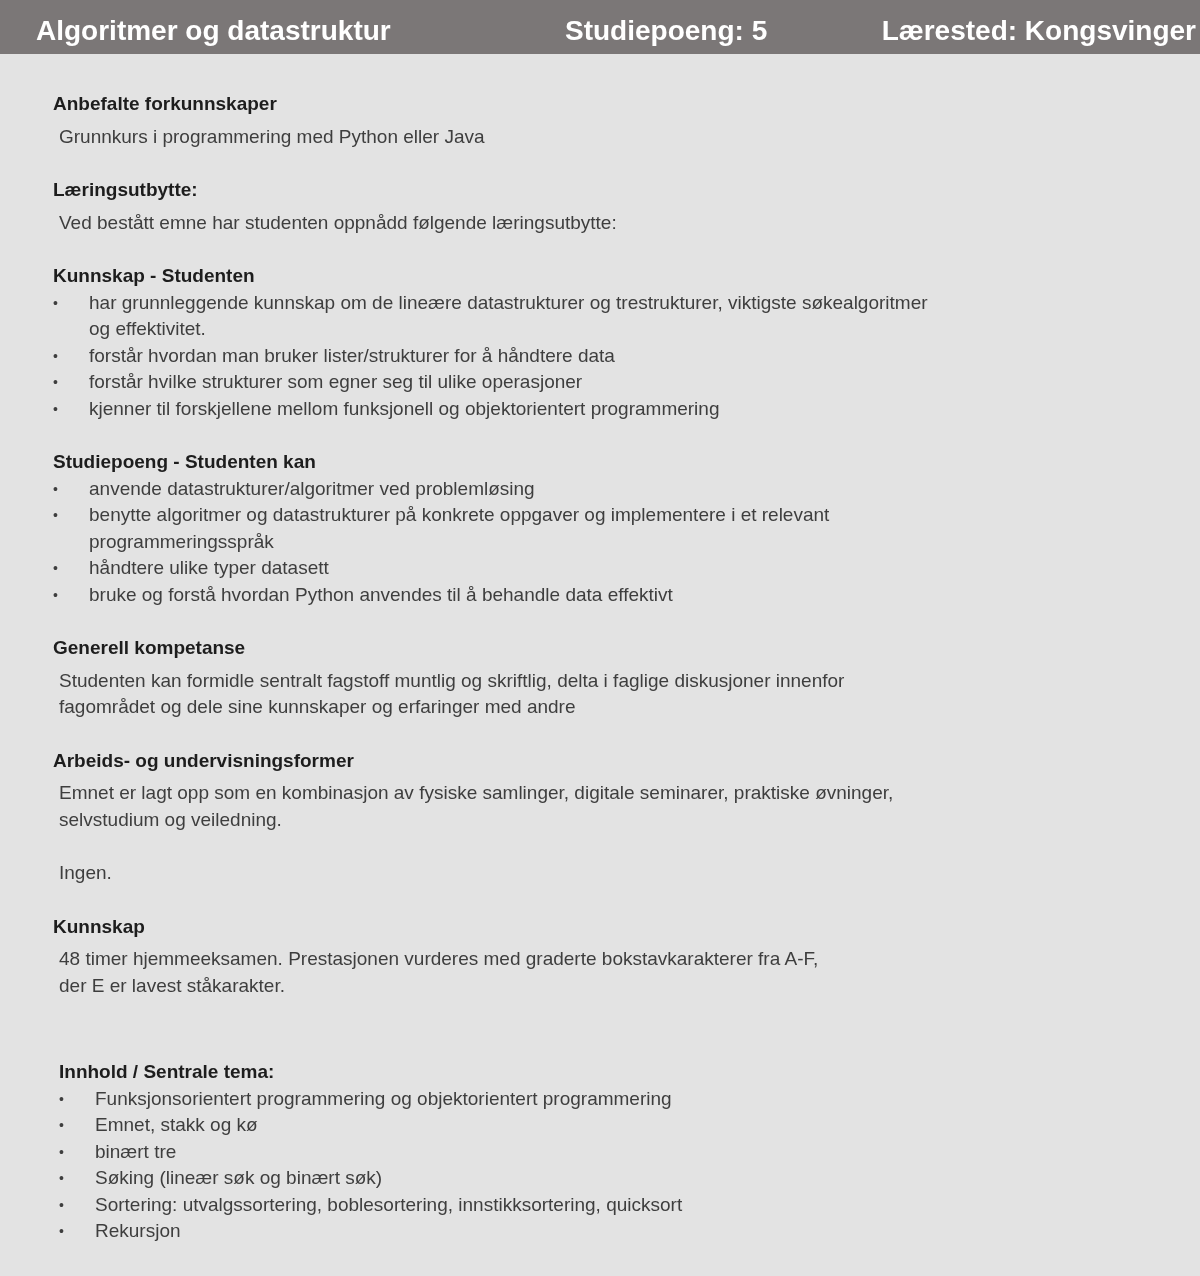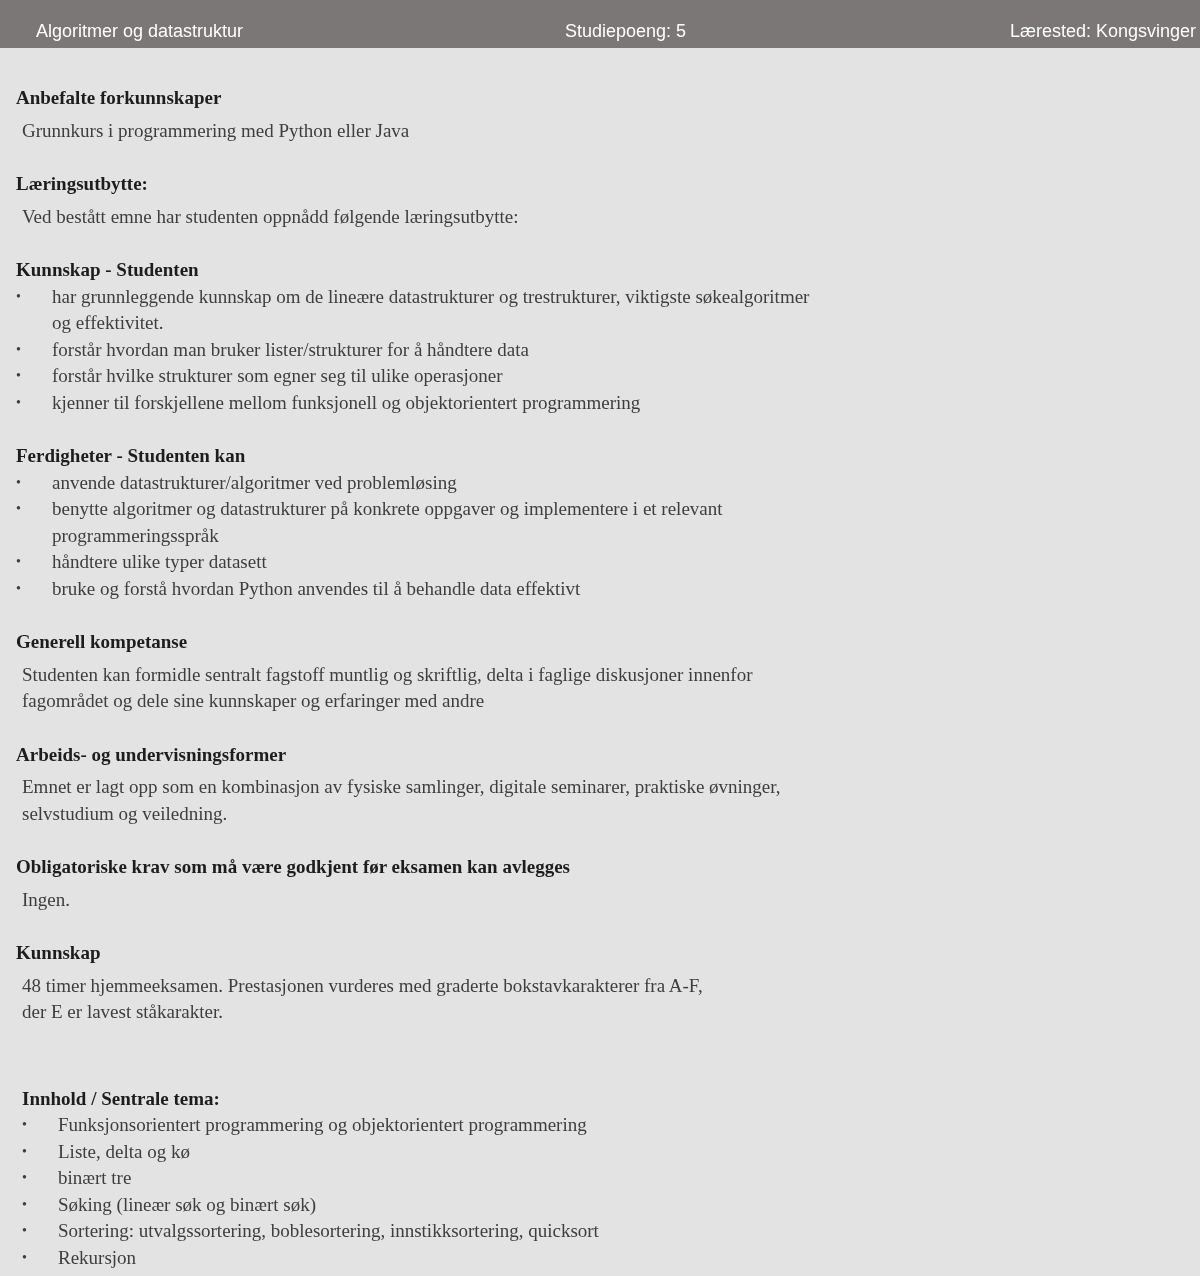--- a/index.html
+++ b/index.html
@@ -20,38 +20,37 @@
     width: 1200px;
     height: 1276px;
     font-family: "Liberation Sans", sans-serif;
     font-size: 19px;
     line-height: 26.5px;
     color: var(--body_text);
     overflow: hidden;
   }
   .header {
     position: relative;
-    height: 48px;
+    height: 54px;
     background: var(--header_bg);
     color: var(--header_text);
-    font-weight: 400;
-    font-size: 18px;
+    font-weight: 700;
+    font-size: 28px;
   }
   .header span {
     position: absolute;
     top: 0;
     line-height: 62px;
     white-space: nowrap;
   }
   .header .title { left: 36px; }
   .header .credits { left: 565px; }
   .header .location { right: 4px; }
   .content {
-    padding: 37px 56px 0 16px;
-    font-family: Liberation Serif, serif;
+    padding: 37px 56px 0 53px;
   }
   .section { margin-top: 27px; }
   .section:first-child { margin-top: 0; }
   .section.extra-gap { margin-top: 60px; margin-left: 6px; }
   .section h2 {
     margin: 0;
     font-size: 19px;
     line-height: 26.5px;
     font-weight: 700;
     color: var(--heading_text);
@@ -117,21 +116,21 @@
         <span class="btext">forstår hvilke strukturer som egner seg til ulike operasjoner</span>
       </li>
       <li>
         <span class="marker">•</span>
         <span class="btext">kjenner til forskjellene mellom funksjonell og objektorientert programmering</span>
       </li>
     </ul>
   </div>
 
   <div class="section">
-    <h2>Ferdigheter - Studenten kan</h2>
+    <h2>Studiepoeng - Studenten kan</h2>
     <ul class="bullets">
       <li>
         <span class="marker">•</span>
         <span class="btext">anvende datastrukturer/algoritmer ved problemløsing</span>
       </li>
       <li>
         <span class="marker">•</span>
         <span class="btext">benytte algoritmer og datastrukturer på konkrete oppgaver og implementere i et relevant
 programmeringsspråk</span>
       </li>
@@ -152,40 +151,39 @@
 fagområdet og dele sine kunnskaper og erfaringer med andre</p>
   </div>
 
   <div class="section">
     <h2>Arbeids- og undervisningsformer</h2>
     <p>Emnet er lagt opp som en kombinasjon av fysiske samlinger, digitale seminarer, praktiske øvninger,
 selvstudium og veiledning.</p>
   </div>
 
   <div class="section">
-    <h2>Obligatoriske krav som må være godkjent før eksamen kan avlegges</h2>
     <p>Ingen.</p>
   </div>
 
   <div class="section">
     <h2>Kunnskap</h2>
     <p>48 timer hjemmeeksamen. Prestasjonen vurderes med graderte bokstavkarakterer fra A-F,
 der E er lavest ståkarakter.</p>
   </div>
 
   <div class="section extra-gap">
     <h2>Innhold / Sentrale tema:</h2>
     <ul class="bullets">
       <li>
         <span class="marker">•</span>
         <span class="btext">Funksjonsorientert programmering og objektorientert programmering</span>
       </li>
       <li>
         <span class="marker">•</span>
-        <span class="btext">Liste, delta og kø</span>
+        <span class="btext">Emnet, stakk og kø</span>
       </li>
       <li>
         <span class="marker">•</span>
         <span class="btext">binært tre</span>
       </li>
       <li>
         <span class="marker">•</span>
         <span class="btext">Søking (lineær søk og binært søk)</span>
       </li>
       <li>

